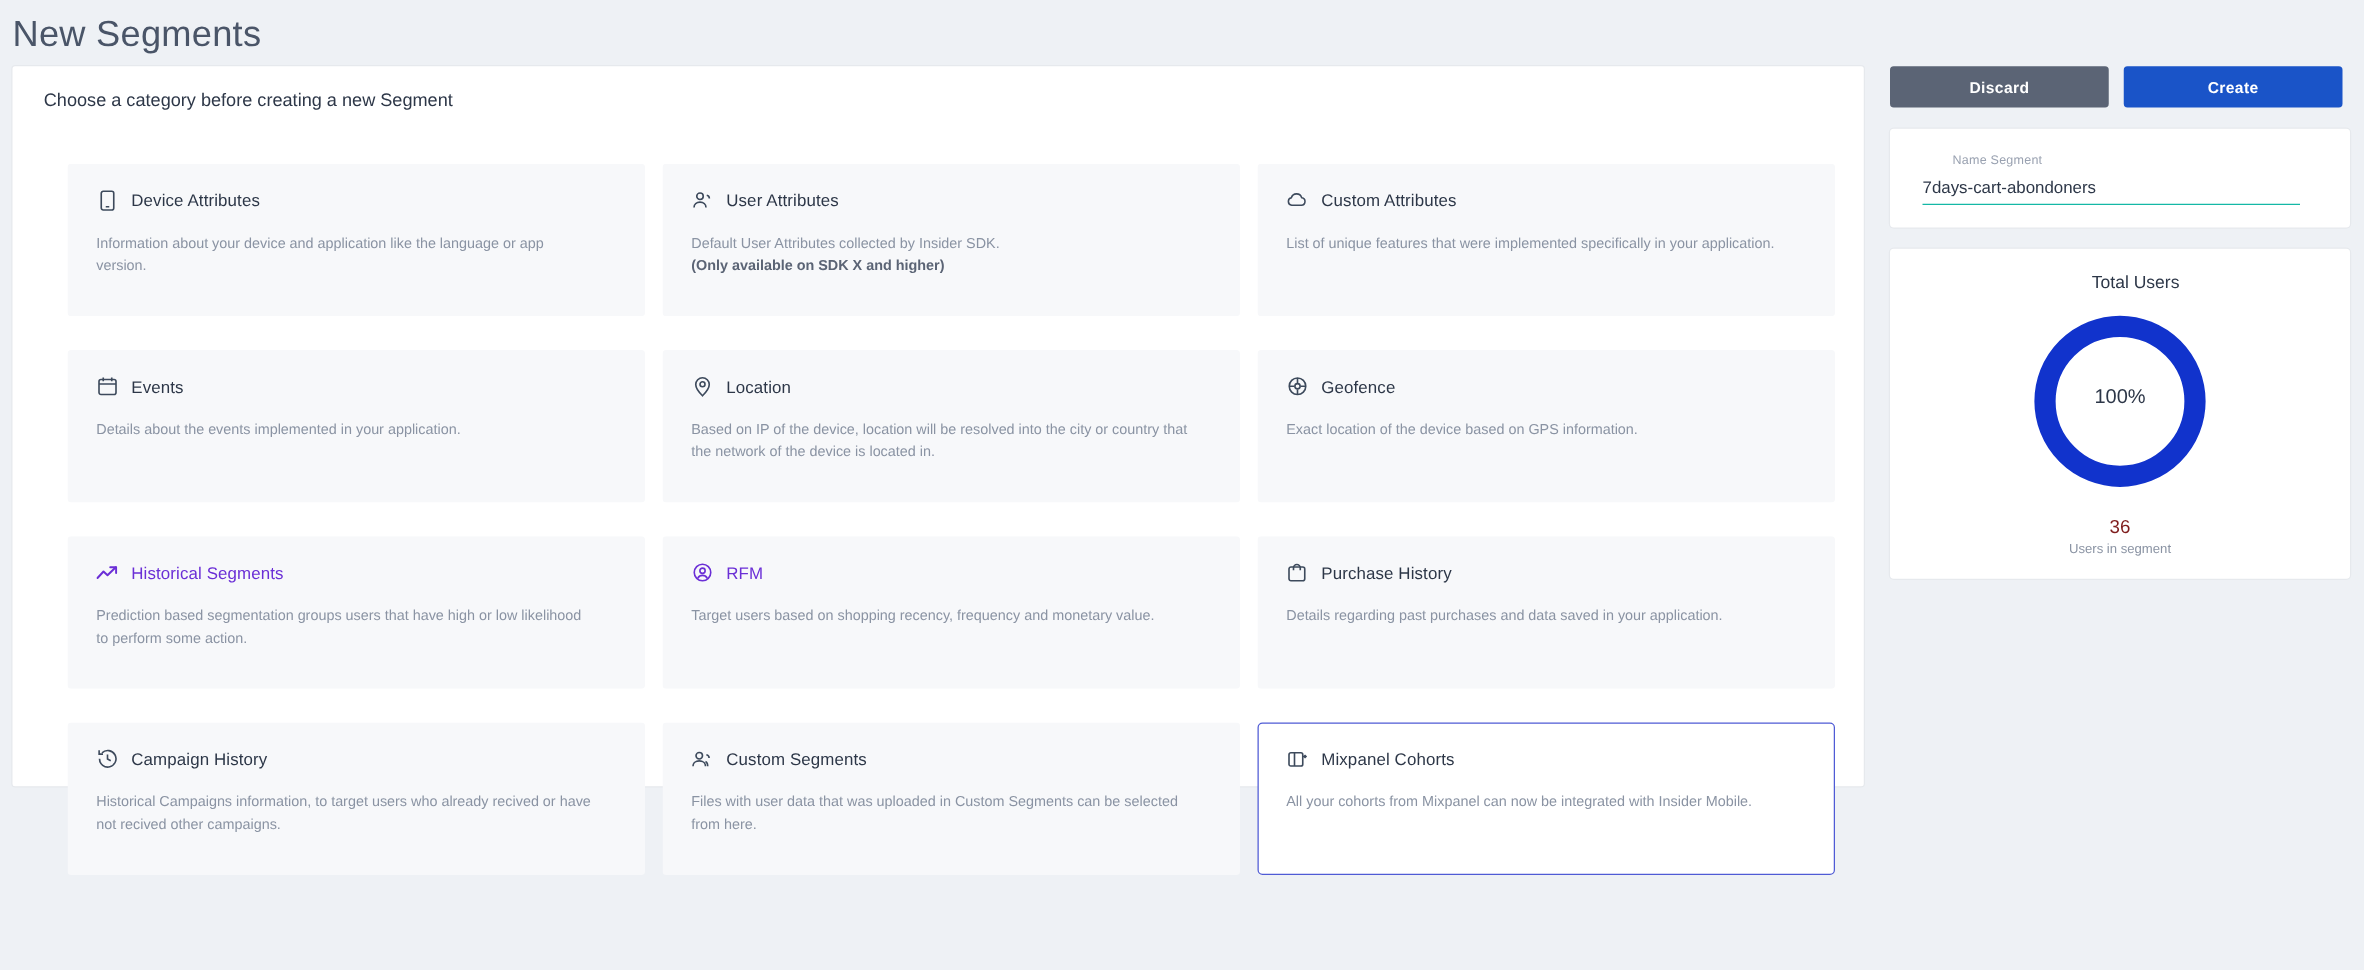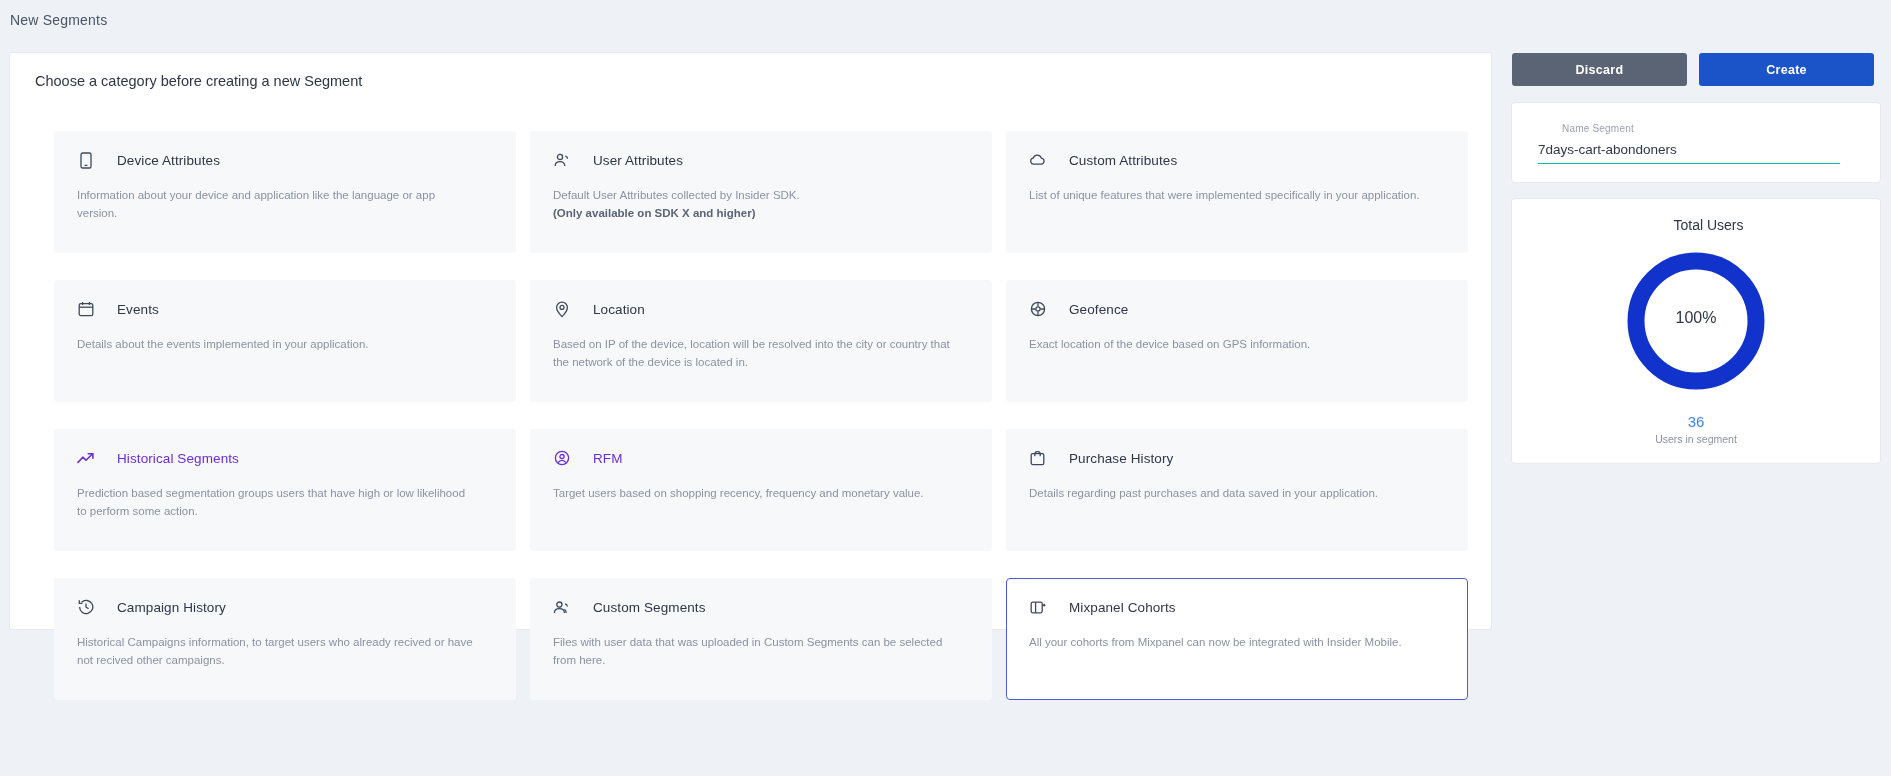--- a/index.html
+++ b/index.html
@@ -15,21 +15,21 @@
     width: 1891px;
     height: 776px;
     background: #eef1f5;
   }
 
   
   .page-title {
     position: absolute;
     left: 10px;
     top: 12px;
-    font-size: 14px;
+    font-size: 29px;
     color: #4a5568;
     font-weight: 400;
     letter-spacing: .2px;
   }
 
   
   .main-panel {
     position: absolute;
     left: 10px;
     top: 53px;
@@ -69,21 +69,21 @@
     cursor: pointer;
   }
   .card.selected {
     background: #ffffff;
     border: 1.5px solid #4f5bd5;
     border-radius: 4px;
   }
   .card-head {
     display: flex;
     align-items: center;
-    gap: 23px;
+    gap: 11px;
     height: 22px;
   }
   .card-icon {
     width: 17px;
     height: 18px;
     flex: 0 0 17px;
     display: flex;
     align-items: center;
     justify-content: center;
     color: #3d4a5c;
@@ -181,21 +181,21 @@
     position: absolute;
     left: 0; right: 0;
     top: 62px;
     font-size: 16px;
     color: #2d3748;
     font-weight: 500;
   }
   .users-count {
     margin-top: 18px;
     font-size: 15px;
-    color: #3b82f6;
+    color: #7f1d1d;
   }
   .users-caption {
     margin-top: 3px;
     font-size: 10.5px;
     color: #8a93a3;
   }
 </style>
 </head>
 <body>
 

